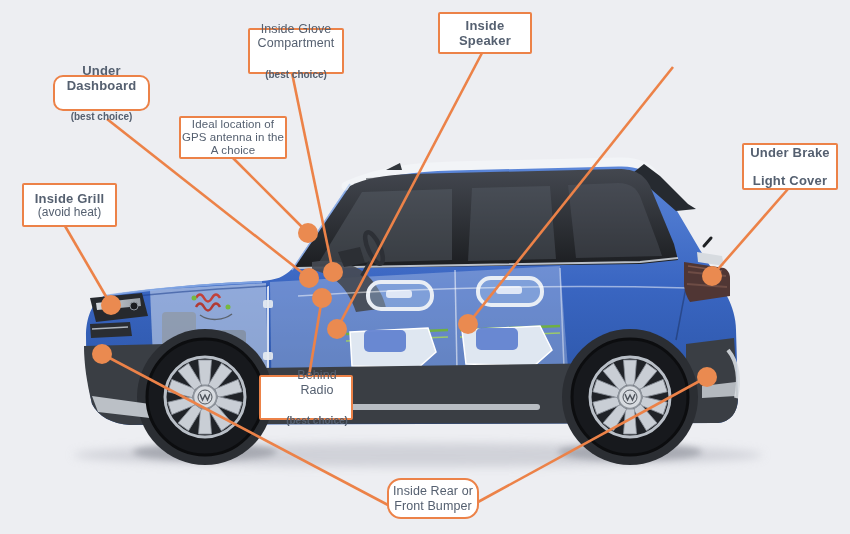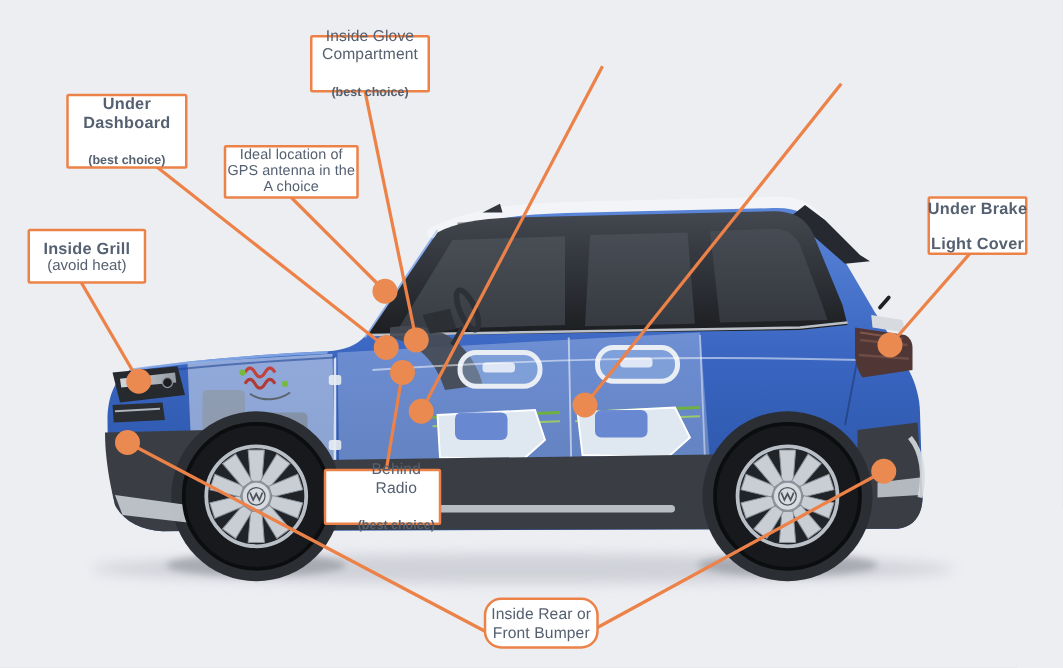--- a/index.html
+++ b/index.html
@@ -209,40 +209,44 @@
         <circle cx="337" cy="329" r="10" fill="#EA8A50"></circle>
         <circle cx="468" cy="324" r="10" fill="#EA8A50"></circle>
         <circle cx="712" cy="276" r="10" fill="#EA8A50"></circle>
         <circle cx="322" cy="298" r="10" fill="#EA8A50"></circle>
         <circle cx="102" cy="354" r="10" fill="#EA8A50"></circle>
         <circle cx="707" cy="377" r="10" fill="#EA8A50"></circle>
       </g>
   </svg>
 
   <div class="callout-layer" id="callout-layer">
-      <div class="callout" style="left: 53px; top: 75px; width: 97px; height: 60px;">
+      <div class="callout" style="left: 53px; top: 75px; width: 97px; height: 36px; border-radius: 10px;">
         <div class="main bold">Under</div>
         <div class="main bold">Dashboard</div>
         <div class="sub-small">(best choice)</div>
       </div>
       <div class="callout" style="left: 248px; top: 28px; width: 96px; height: 46px;">
         <div class="main">Inside Glove</div>
         <div class="main">Compartment</div>
         <div class="sub-small">(best choice)</div>
       </div>
       <div class="callout" style="left: 179px; top: 116px; width: 108px; height: 43px;">
         <div class="main small-main">Ideal location of</div>
         <div class="main small-main">GPS antenna in the</div>
         <div class="main small-main">A choice</div>
       </div>
       <div class="callout" style="left: 22px; top: 183px; width: 95px; height: 44px;">
         <div class="main bold">Inside Grill</div>
         <div class="sub-large">(avoid heat)</div>
       </div>
-      <div class="callout" style="left: 742px; top: 157px; width: 80px; height: 47px; gap: 12px;">
+      <div class="callout" style="left: 438px; top: 12px; width: 94px; height: 42px;">
+        <div class="main bold">Inside</div>
+        <div class="main bold">Speaker</div>
+      </div>
+      <div class="callout" style="left: 742px; top: 143px; width: 96px; height: 47px; gap: 12px;">
         <div class="main bold">Under Brake</div>
         <div class="main bold">Light Cover</div>
       </div>
       <div class="callout" style="left: 259px; top: 375px; width: 94px; height: 45px; padding-left: 24px;">
         <div class="main">Behind</div>
         <div class="main">Radio</div>
         <div class="sub-small">(best choice)</div>
       </div>
       <div class="callout" style="left: 387px; top: 478px; width: 92px; height: 41px; border-radius: 14px;">
         <div class="main">Inside Rear or</div>

